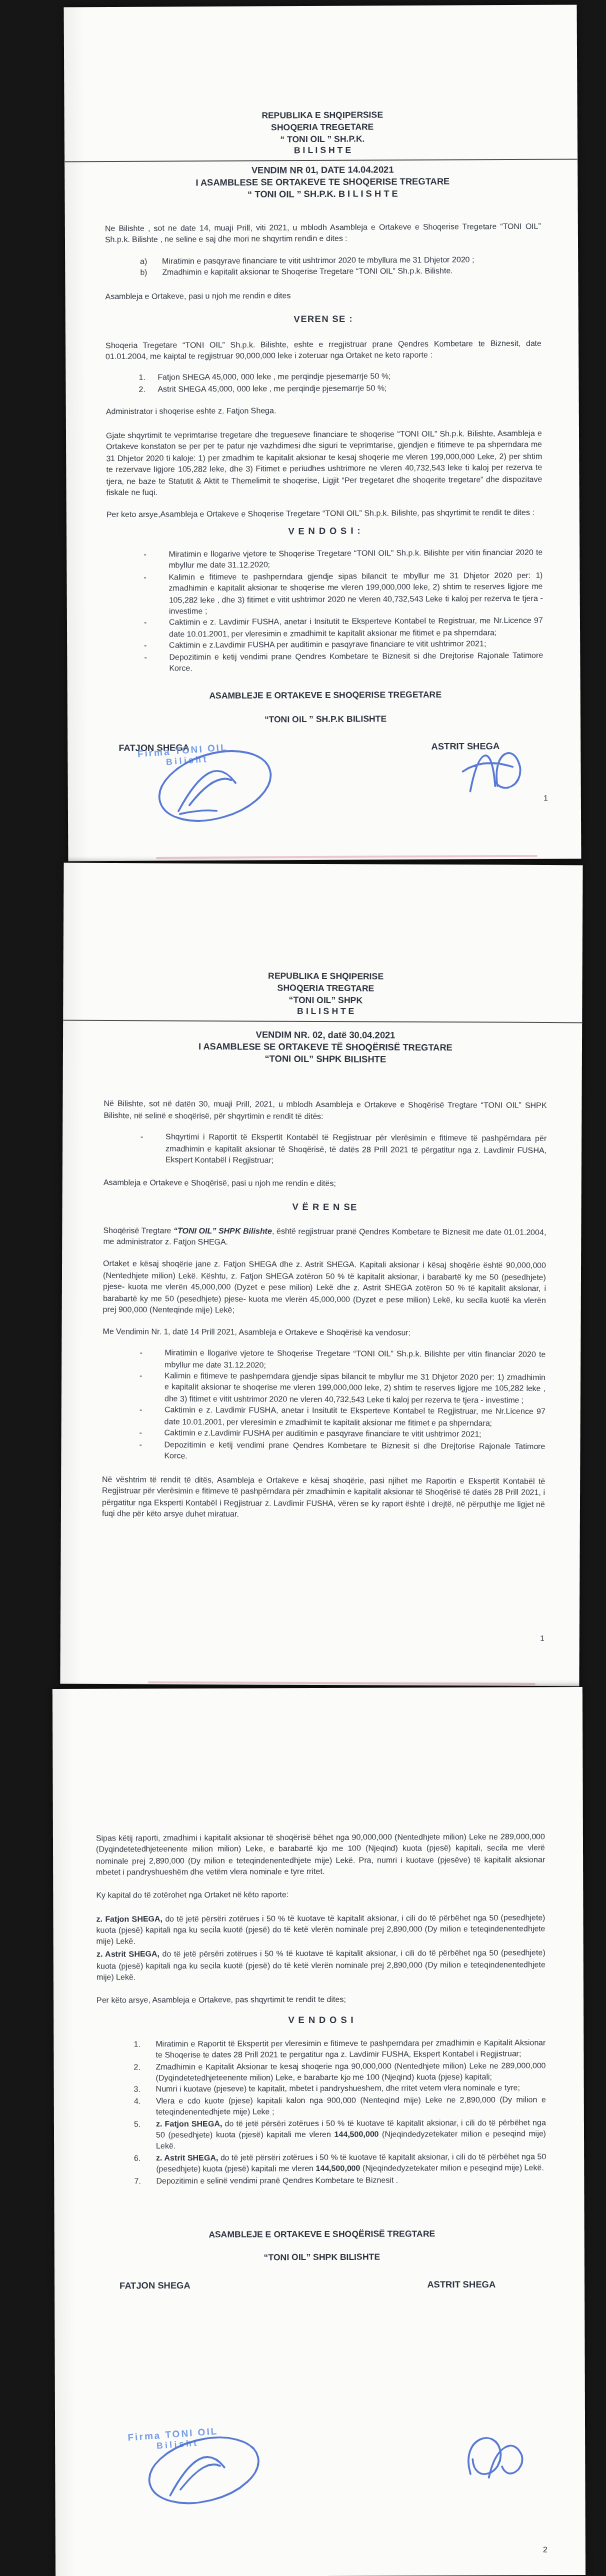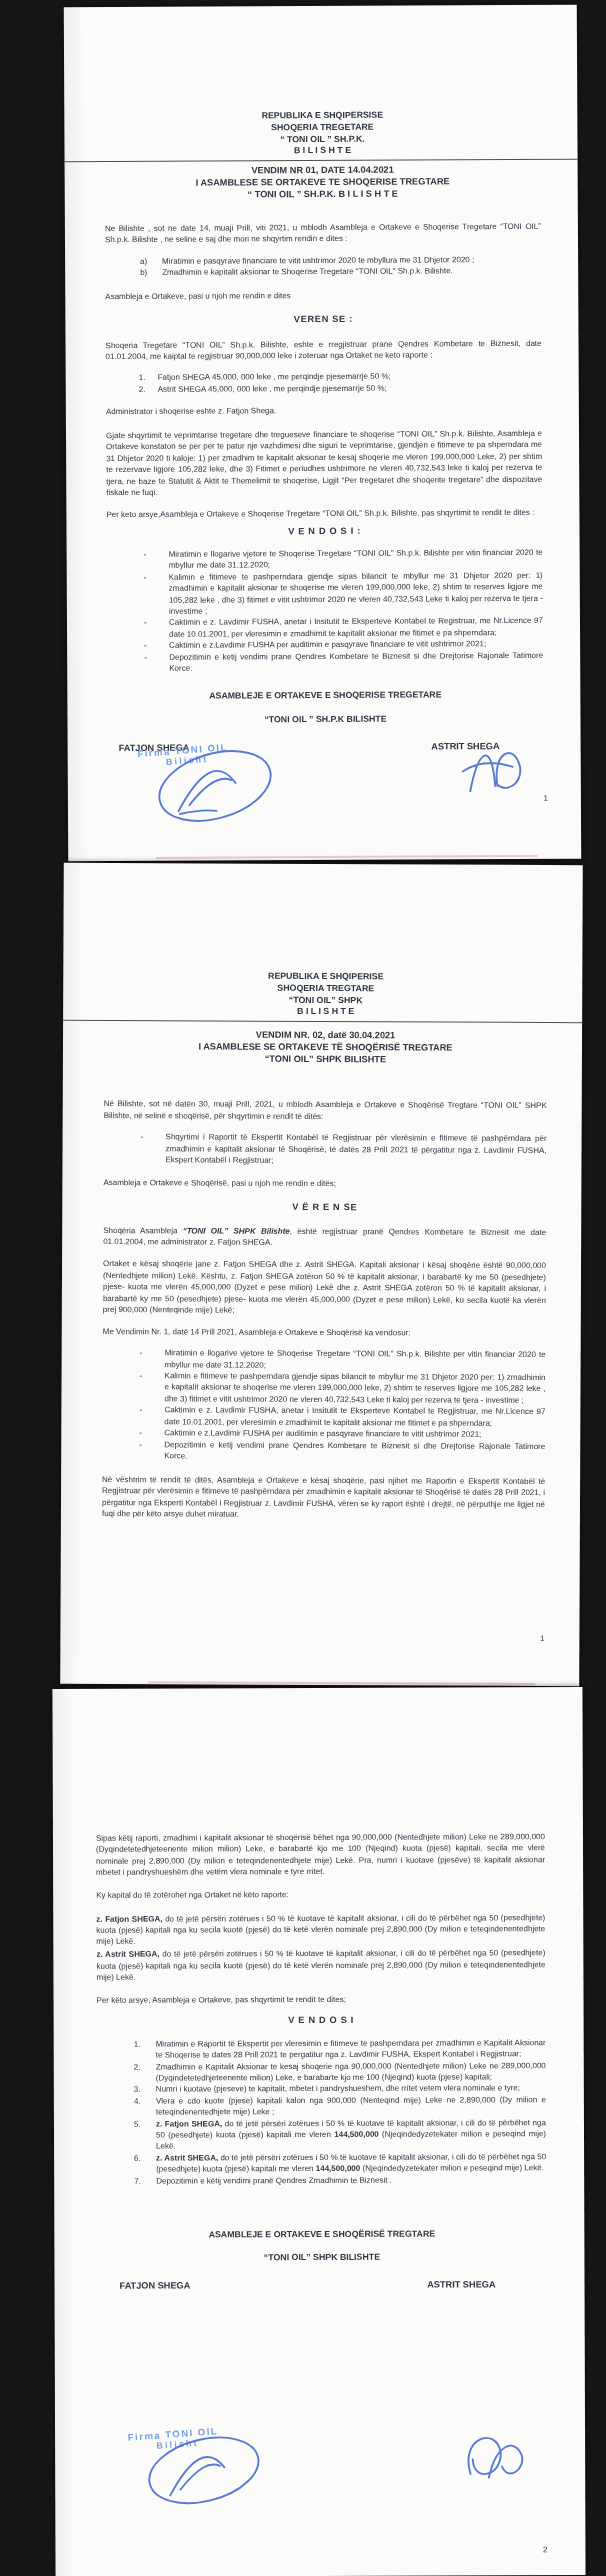--- a/index.html
+++ b/index.html
@@ -154,21 +154,21 @@
     </div>
     <p style="margin-top:34px">Në Bilishte, sot në datën 30, muaji Prill, 2021, u mblodh Asambleja e Ortakeve e Shoqërisë Tregtare “TONI  OIL” SHPK Bilishte, në selinë e shoqërisë, për shqyrtimin e rendit të ditës:</p>
     <div class="dl" style="margin-top:10.3px">
       <div class="row">
         <span class="mk">-</span>
         <span class="tx">Shqyrtimi i Raportit të Ekspertit Kontabël të Regjistruar për vlerësimin e  fitimeve të pashpërndara për zmadhimin e kapitalit aksionar të Shoqërisë, të datës 28 Prill  2021 të përgatitur nga z. Lavdimir FUSHA, Ekspert Kontabël i Regjistruar;</span>
       </div>
     </div>
     <p style="margin-top:11px">Asambleja e Ortakeve e Shoqërisë, pasi u njoh me rendin e ditës;</p>
     <div class="sechead" style="margin-top:12.5px">V Ë R E N  SE</div>
-    <p style="margin-top:12.5px"><span>Shoqëria Asambleja </span><span class="bi">“TONI OIL” SHPK Bilishte</span><span>, është regjistruar pranë Qendres Kombetare te Biznesit me date 01.01.2004, me administrator z. Fatjon SHEGA.</span></p>
+    <p style="margin-top:12.5px"><span>Shoqërisë Tregtare </span><span class="bi">“TONI OIL” SHPK Bilishte</span><span>, është regjistruar pranë Qendres Kombetare te Biznesit me date 01.01.2004, me administrator z. Fatjon SHEGA.</span></p>
     <p style="margin-top:11px">Ortaket e kësaj shoqërie jane z. Fatjon SHEGA dhe z. Astrit SHEGA. Kapitali aksionar i kësaj shoqërie është 90,000,000 (Nentedhjete milion) Lekë. Kështu, z. Fatjon SHEGA zotëron 50 % të kapitalit aksionar, i barabartë ky me 50 (pesedhjete) pjese- kuota me vlerën 45,000,000 (Dyzet e pese milion) Lekë dhe z. Astrit SHEGA zotëron 50 % të kapitalit aksionar, i barabartë ky me 50 (pesedhjete) pjese-  kuota me vlerën 45,000,000 (Dyzet e pese milion) Lekë, ku secila kuotë ka vlerën prej 900,000 (Nenteqinde mije) Lekë;</p>
     <p style="margin-top:11px">Me Vendimin Nr. 1, datë 14 Prill 2021, Asambleja e Ortakeve e Shoqërisë ka vendosur:</p>
     <div class="dl" style="margin-top:9.5px">
       <div class="row">
         <span class="mk">-</span>
         <span class="tx">Miratimin e llogarive vjetore te Shoqerise  Tregetare “TONI OIL” Sh.p.k. Bilishte per vitin financiar 2020 te mbyllur me date 31.12.2020;</span>
       </div>
       <div class="row">
         <span class="mk">-</span>
         <span class="tx">Kalimin e fitimeve te pashperndara gjendje sipas bilancit te mbyllur me 31 Dhjetor 2020 per: 1) zmadhimin e kapitalit aksionar te shoqerise me vleren 199,000,000 leke, 2) shtim te reserves ligjore me 105,282 leke , dhe 3) fitimet e vitit ushtrimor 2020 ne vleren 40,732,543 Leke ti kaloj per rezerva te tjera - investime ;</span>
@@ -221,21 +221,21 @@
       <div class="row">
         <span class="mk">5.</span>
         <span class="tx"><span class="b">z. Fatjon  SHEGA,</span><span> do të jetë përsëri zotërues i 50 % të kuotave të kapitalit aksionar, i cili do të përbëhet nga 50 (pesedhjete) kuota (pjesë) kapitali me vleren </span><span class="b">144,500,000</span><span> (Njeqindedyzetekater milion e peseqind mije) Lekë.</span></span>
       </div>
       <div class="row">
         <span class="mk">6.</span>
         <span class="tx"><span class="b">z. Astrit  SHEGA,</span><span> do të jetë përsëri zotërues i 50 % të kuotave të kapitalit aksionar, i cili do të përbëhet nga 50 (pesedhjete) kuota (pjesë) kapitali me vleren </span><span class="b">144,500,000</span><span> (Njeqindedyzetekater milion e peseqind mije) Lekë.</span></span>
       </div>
       <div class="row">
         <span class="mk">7.</span>
-        <span class="tx"><span class="b"></span><span>Depozitimin e këtij vendimi pranë Qendres Zmadhimin te Biznesit .</span><span class="b"></span><span></span></span>
+        <span class="tx"><span class="b"></span><span>Depozitimin e selinë vendimi pranë Qendres Kombetare te Biznesit .</span><span class="b"></span><span></span></span>
       </div>
     </div>
     <div class="foothead" style="margin-top:43px">ASAMBLEJE E ORTAKEVE E SHOQËRISË TREGTARE</div>
     <div class="foothead" style="margin-top:11.8px">“TONI  OIL” SHPK  BILISHTE</div>
     <div class="sigrow" style="margin-top:16px;padding:0 51px 0 22px;">
       <span>FATJON  SHEGA</span>
       <span>ASTRIT  SHEGA</span>
     </div>
   </div>
   <div class="stamp" style="left:73px;top:740px;">

